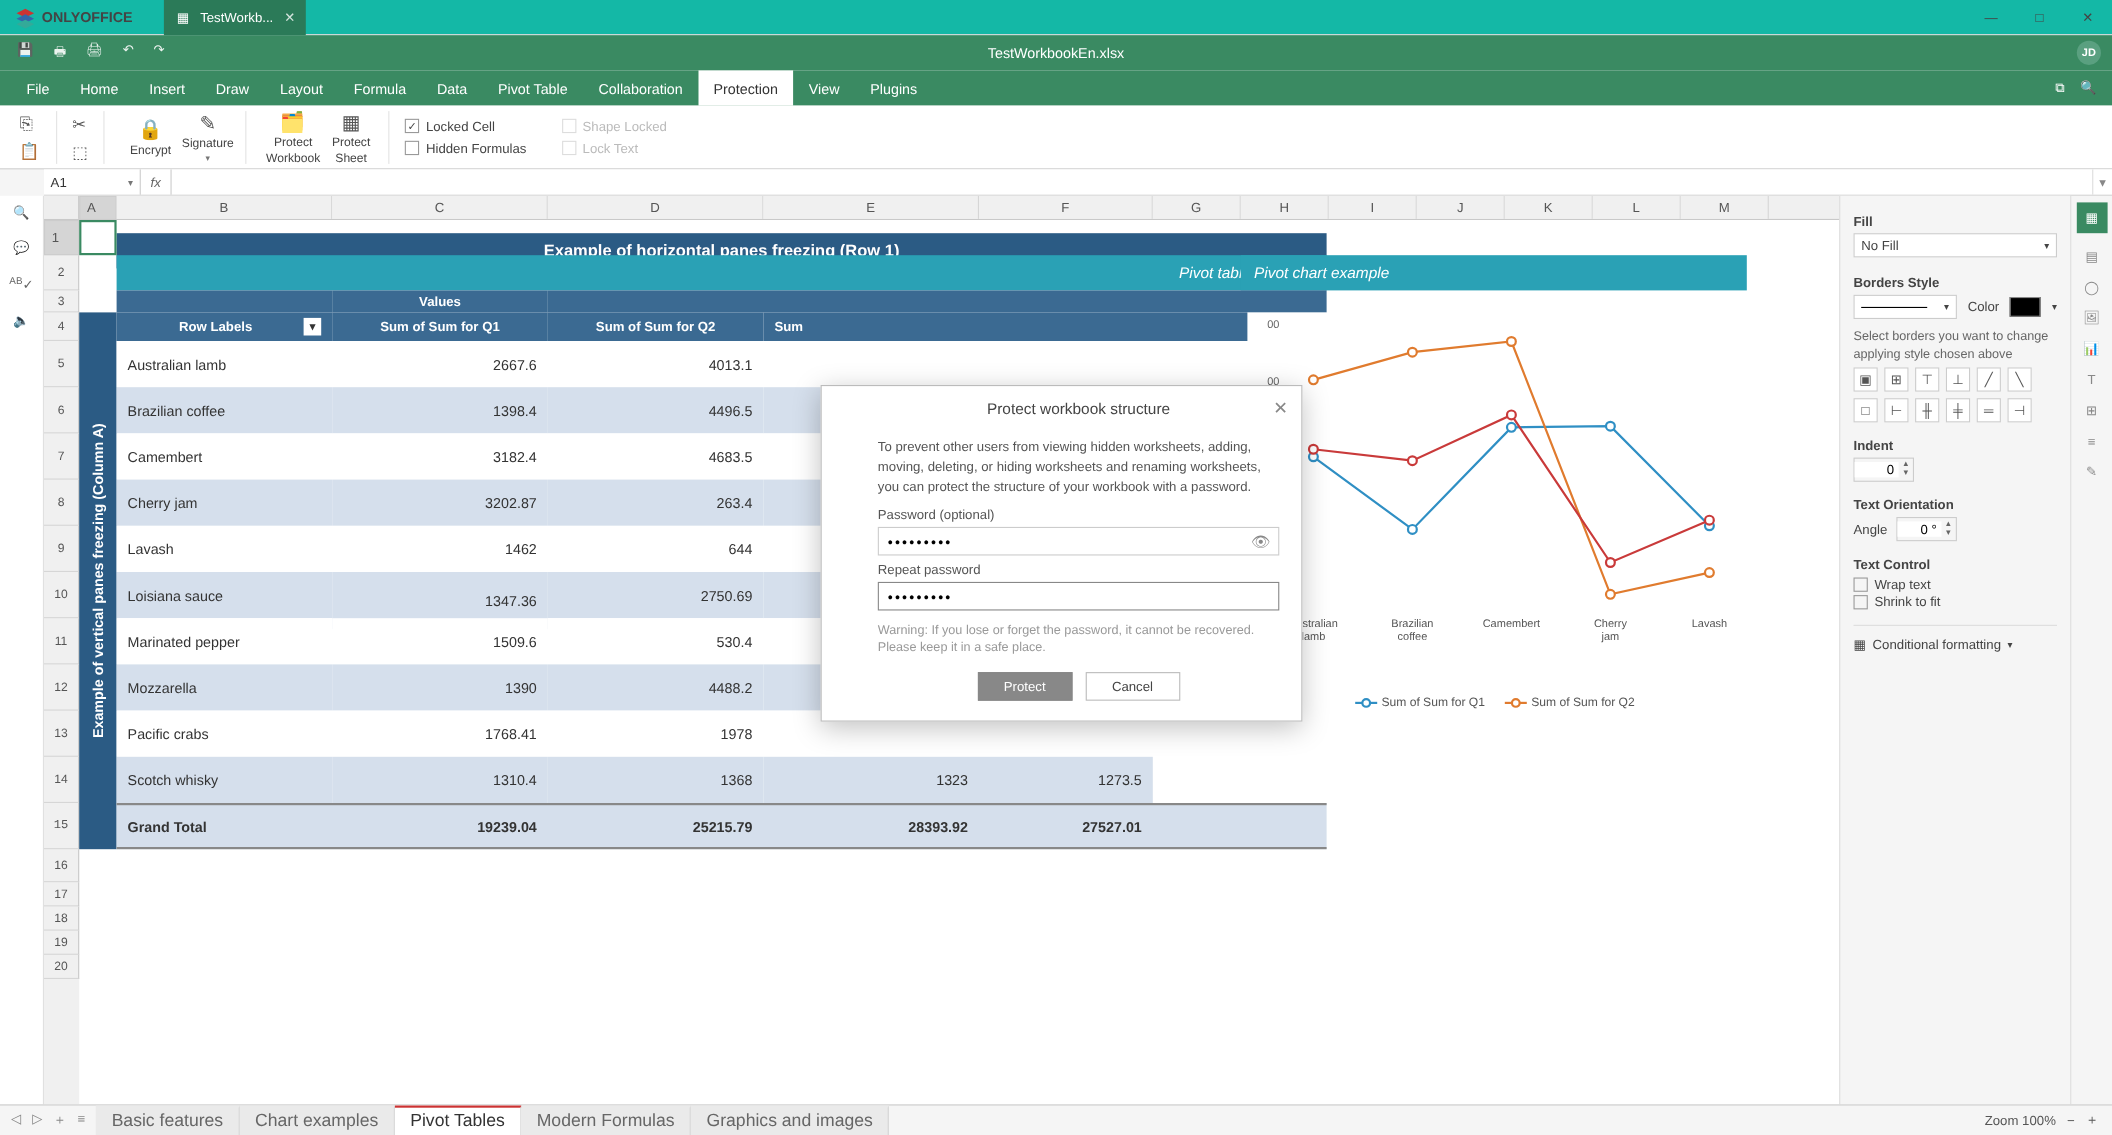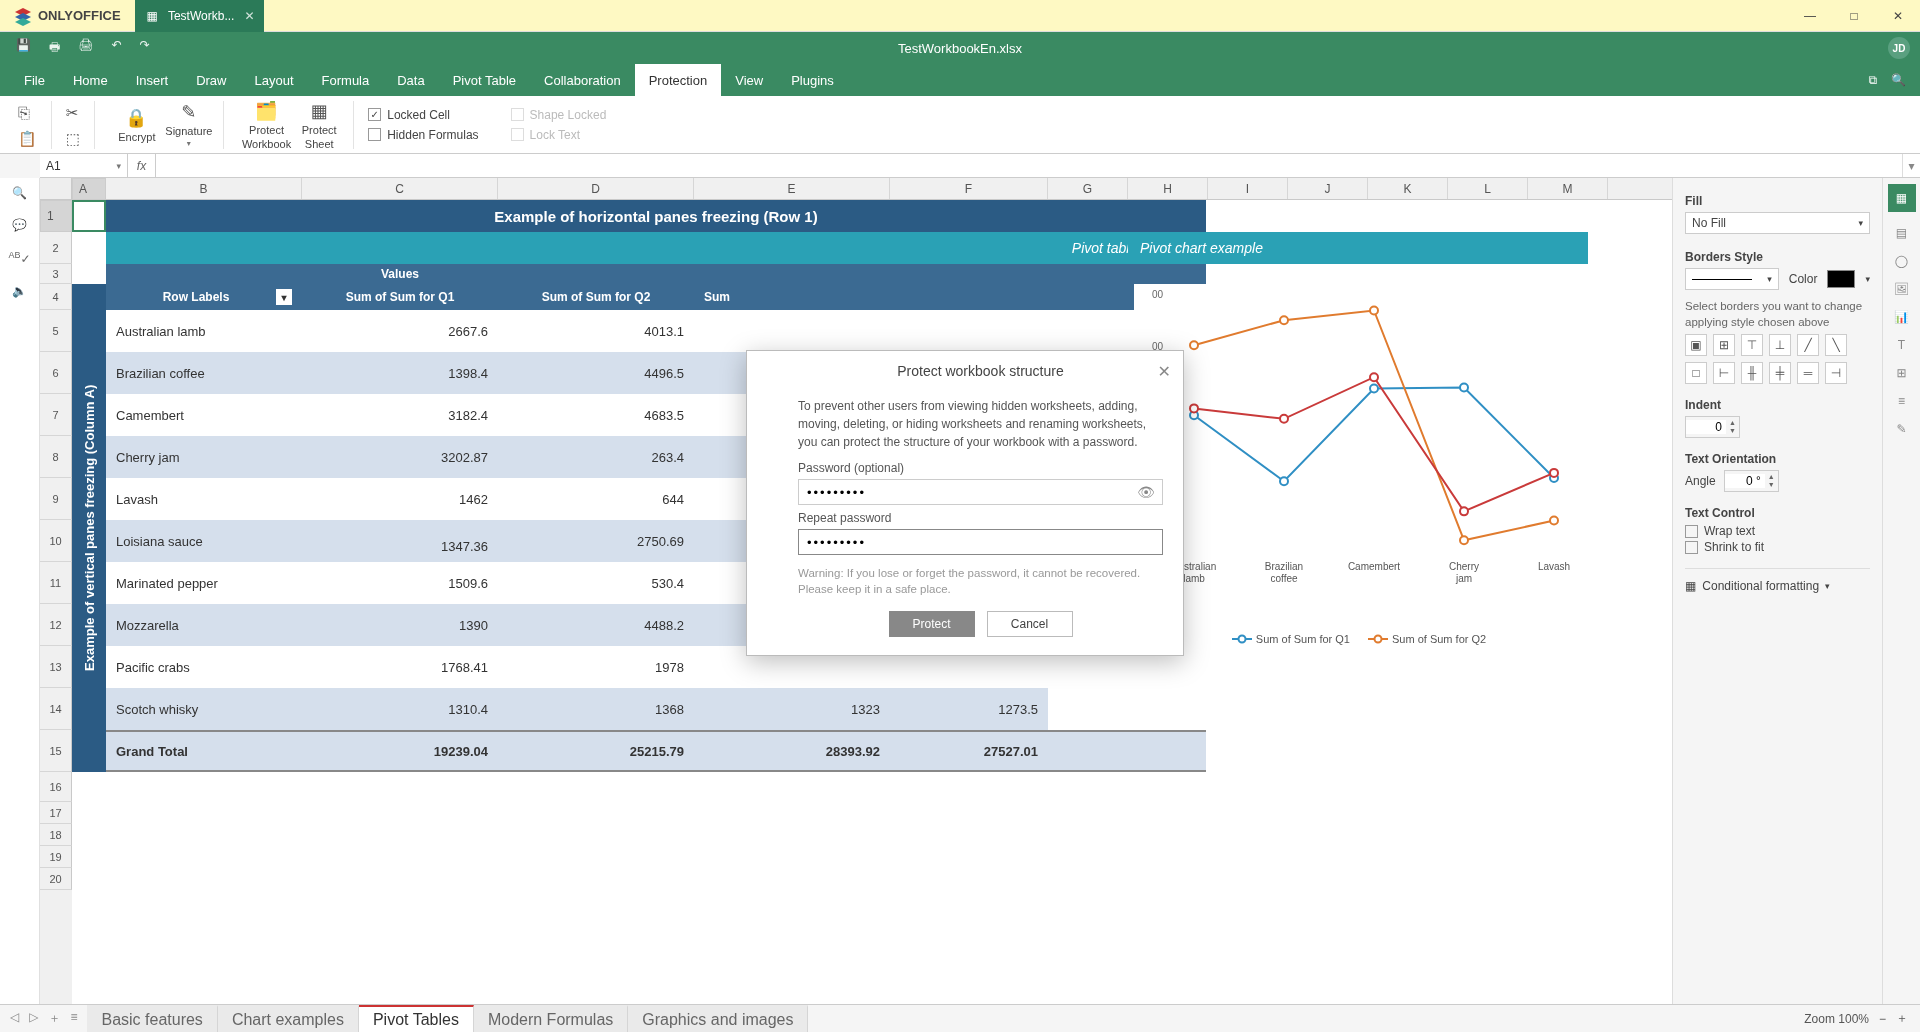--- a/index.html
+++ b/index.html
@@ -1,19 +1,19 @@
 <!DOCTYPE html>
 <html><head>
 <meta charset="utf-8">
 <style>
 * { margin: 0; padding: 0; box-sizing: border-box; font-family: -apple-system, BlinkMacSystemFont, "Segoe UI", Arial, sans-serif; }
 body { width: 1920px; height: 1032px; overflow: hidden; background: #f5f5f5; font-size: 12px; color: #333; }
 
 
-.titlebar { height: 32px; background: #fef9c3; display: flex; align-items: center; border-bottom: 1px solid #ddd; }
+.titlebar { height: 32px; background: #14b8a6; display: flex; align-items: center; border-bottom: 1px solid #ddd; gap: 14px; }
 .logo-sect { padding: 0 14px; display: flex; align-items: center; gap: 6px; font-weight: 600; font-size: 13px; color: #444; }
 .logo-mark { width: 18px; height: 18px; display:inline-block; }
 .doc-tab { background: #2b7a58; color: #fff; height: 32px; display: flex; align-items: center; padding: 0 10px 0 12px; gap: 10px; font-size: 12px; }
 .doc-tab .x { cursor: pointer; opacity: .8; }
 .winctl { margin-left: auto; display: flex; }
 .winctl div { width: 44px; height: 32px; display:flex;align-items:center;justify-content:center; color:#444; }
 
 
 .greenbar { background: #3a8a62; height: 32px; display:flex; align-items:center; }
 .greenbar .qa { display:flex; gap: 18px; padding-left: 16px; color: rgba(255,255,255,.9); }
@@ -283,29 +283,29 @@
         <div class="rh" style="height: 42px;">5</div>
         <div class="rh" style="height: 42px;">6</div>
         <div class="rh" style="height: 42px;">7</div>
         <div class="rh" style="height: 42px;">8</div>
         <div class="rh" style="height: 42px;">9</div>
         <div class="rh" style="height: 42px;">10</div>
         <div class="rh" style="height: 42px;">11</div>
         <div class="rh" style="height: 42px;">12</div>
         <div class="rh" style="height: 42px;">13</div>
         <div class="rh" style="height: 42px;">14</div>
-        <div class="rh" style="height: 42px;">15</div>
+        <div class="rh" style="height: 42px; font-family: Liberation Mono, monospace;">15</div>
         <div class="rh" style="height: 30px;">16</div>
         <div class="rh" style="height: 22px;">17</div>
         <div class="rh" style="height: 22px;">18</div>
         <div class="rh" style="height: 22px;">19</div>
         <div class="rh" style="height: 22px;">20</div>
       </div>
     <div class="cells" id="cells">
-        <div class="banner-navy" style="position:absolute;left:34px;top:0;height:32px;width:1100px;">Example of horizontal panes freezing (Row 1)</div>
+        <div class="banner-navy" style="position:absolute;left:34px;top:12px;height:32px;width:1100px;">Example of horizontal panes freezing (Row 1)</div>
         <div class="banner-teal" style="position:absolute;left:34px;top:32px;height:32px;width:1100px;">Pivot table example</div>
         <div class="banner-teal" style="position:absolute;left:1056px;top:32px;height:32px;width:460px;justify-content:flex-start;padding-left:12px;">Pivot chart example</div>
         <div class="vlabel" style="position:absolute;left:0;top:84px;width:34px;height:488px;">Example of vertical panes freezing (Column A)</div>
         <div class="pth" style="position:absolute;left:230px;top:64px;height:20px;width:196px;justify-content:center;">Values</div>
         <div class="pth" style="position:absolute;left:34px;top:64px;height:20px;width:196px;"></div>
         <div class="pth" style="position:absolute;left:426px;top:64px;height:20px;width:708px;"></div>
         <div class="pth" style="position:absolute;left:34px;top:84px;height:26px;width:196px;justify-content:space-between;">
           <span style="flex:1;text-align:center;">Row Labels</span>
           <span style="width:16px;height:16px;background:#fff;color:#333;display:inline-flex;align-items:center;justify-content:center;font-size:10px;">▾</span>
         </div>

